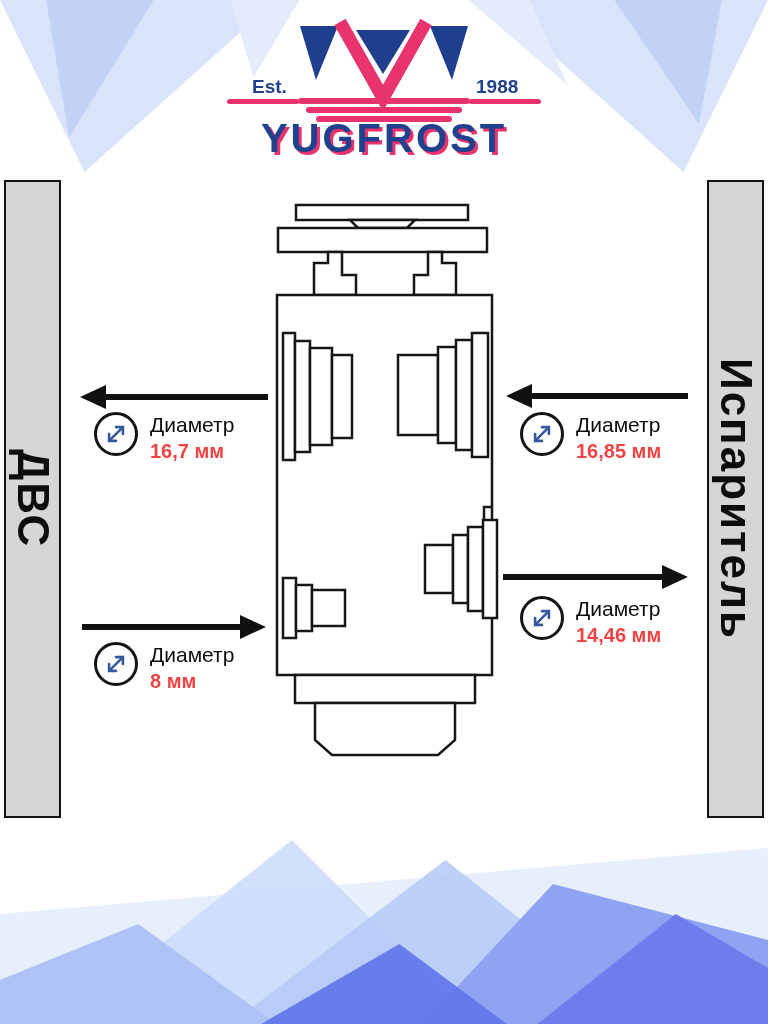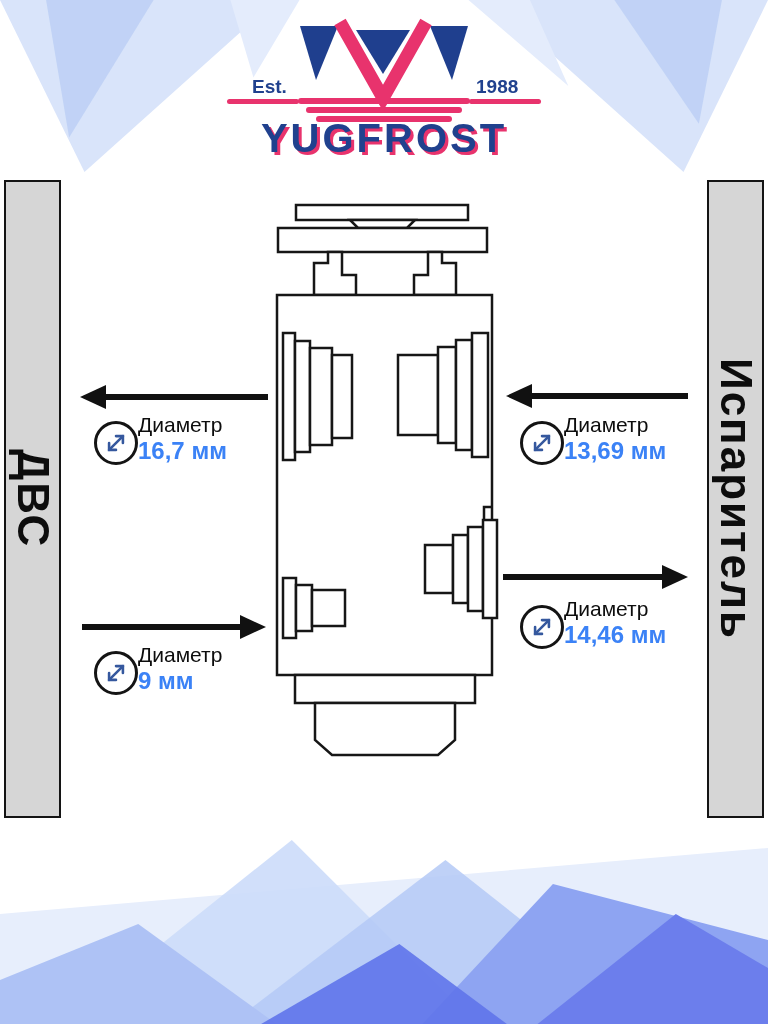--- a/index.html
+++ b/index.html
@@ -29,25 +29,25 @@
     border:2px solid #141414; display:flex; align-items:center; justify-content:center; }
   .sidebar-left { left:4px; }
   .sidebar-right { left:707px; }
   .sidebar-label { writing-mode:vertical-rl; font-size:44px; font-weight:700; color:#0d0d0d; letter-spacing:2px; }
 
   
   .valve-svg { position:absolute; left:250px; top:195px; }
   .arrows-svg { position:absolute; left:0; top:0; pointer-events:none; }
 
   
-  .callout { position:absolute; display:flex; align-items:flex-end; }
+  .callout { position:absolute; display:flex; align-items:flex-start; gap:12px; }
   .dia-circle { width:44px; height:44px; min-width:44px; border:3px solid #141414; border-radius:50%;
     background:#ffffff; display:flex; align-items:center; justify-content:center; }
   .callout-label { font-size:21px; color:#0d0d0d; line-height:25px; }
-  .callout-value { font-size:24px; font-weight:700; color:#3b82f6; line-height:28px; }
+  .callout-value { font-size:20px; font-weight:700; color:#ef4444; line-height:28px; }
   .callout-tl { left:94px; top:412px; }
   .callout-tr { left:520px; top:412px; }
   .callout-bl { left:94px; top:642px; }
   .callout-br { left:520px; top:596px; }
 </style>
 </head>
 <body>
 
 <div class="page">
 
@@ -162,35 +162,35 @@
   <div class="callout callout-tr">
     <span class="dia-circle">
       <svg width="44" height="44" viewBox="0 0 44 44" fill="none" stroke="#35589e" stroke-width="3" stroke-linecap="round">
         <line x1="14" y1="30" x2="30" y2="14"></line>
         <polyline points="22,14 30,14 30,22"></polyline>
         <polyline points="14,22 14,30 22,30"></polyline>
       </svg>
     </span>
     <div class="callout-text">
       <div class="callout-label">Диаметр</div>
-      <div class="callout-value">13,69 мм</div>
+      <div class="callout-value">16,85 мм</div>
     </div>
   </div>
 
   <div class="callout callout-bl">
     <span class="dia-circle">
       <svg width="44" height="44" viewBox="0 0 44 44" fill="none" stroke="#35589e" stroke-width="3" stroke-linecap="round">
         <line x1="14" y1="30" x2="30" y2="14"></line>
         <polyline points="22,14 30,14 30,22"></polyline>
         <polyline points="14,22 14,30 22,30"></polyline>
       </svg>
     </span>
     <div class="callout-text">
       <div class="callout-label">Диаметр</div>
-      <div class="callout-value">9 мм</div>
+      <div class="callout-value">8 мм</div>
     </div>
   </div>
 
   <div class="callout callout-br">
     <span class="dia-circle">
       <svg width="44" height="44" viewBox="0 0 44 44" fill="none" stroke="#35589e" stroke-width="3" stroke-linecap="round">
         <line x1="14" y1="30" x2="30" y2="14"></line>
         <polyline points="22,14 30,14 30,22"></polyline>
         <polyline points="14,22 14,30 22,30"></polyline>
       </svg>

